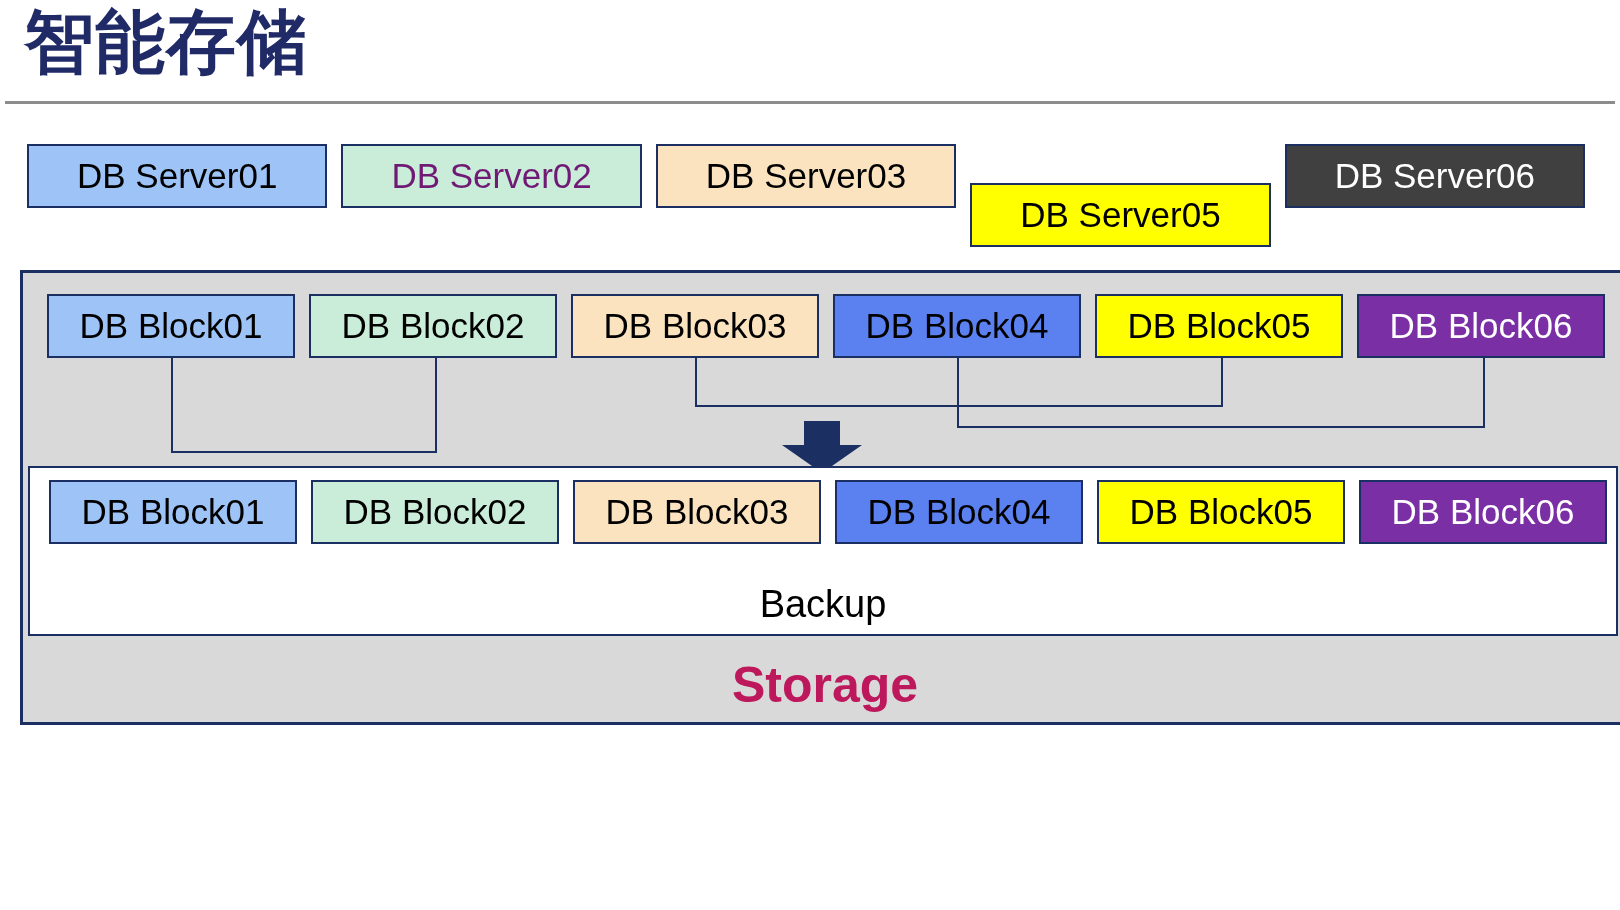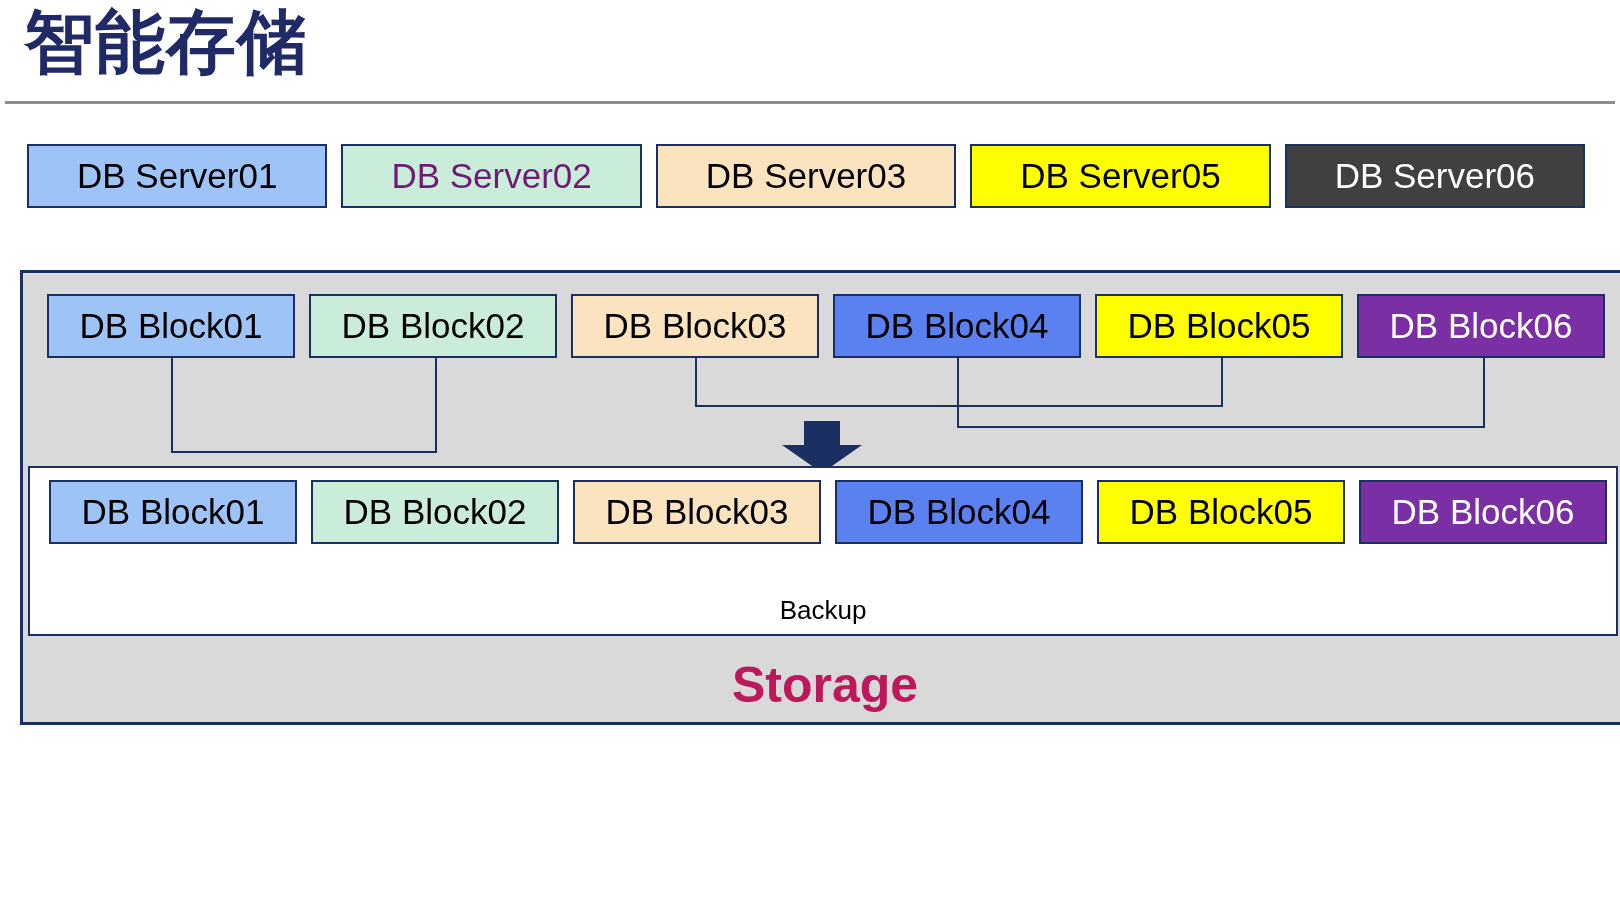--- a/index.html
+++ b/index.html
@@ -36,21 +36,21 @@
   .bracket-b { left:672px; top:85px; width:524px; height:47px; }
   .bracket-c { left:934px; top:85px; width:524px; height:68px; }
   .down-arrow { position:absolute; left:759px; top:148px; }
   .backup-box {
     position:absolute; left:5px; top:193px; width:1586px; height:166px;
     background:#ffffff; border:2px solid var(--navy);
   }
   .block-row-bottom { position:absolute; left:19px; top:12px; width:1558px; }
   .backup-label {
     position:absolute; left:0; bottom:8px; width:100%;
-    text-align:center; font-size:26px; color:#000;
+    text-align:center; font-size:38px; color:#000;
   }
   .storage-label {
     position:absolute; left:0; bottom:8px; width:100%;
     text-align:center; font-size:50px; font-weight:700; color:#be185d;
   }
   .caption {
     position:absolute; left:0; top:748px; width:1620px;
     text-align:center; font-size:54px; line-height:1.15; color:#000;
   }
   .page-number {
@@ -63,21 +63,21 @@
 
 <div class="slide">
 
   <h1 class="title">智能存储</h1>
   <div class="rule"></div>
 
   <div class="row server-row">
     <div class="box" style="background-color: rgb(157, 195, 247); color: rgb(0, 0, 0);">DB Server01</div>
     <div class="box" style="background-color: rgb(201, 237, 217); color: #701a75;">DB Server02</div>
     <div class="box" style="background-color: rgb(250, 227, 190); color: rgb(0, 0, 0);">DB Server03</div>
-    <div class="box" style="background-color: rgb(255, 255, 0); color: rgb(0, 0, 0);">DB Server05</div>
+    <div class="box" style="background-color: rgb(255, 255, 0); color: rgb(0, 0, 0); margin-top: 39px;">DB Server05</div>
     <div class="box" style="background-color: #404040; color: rgb(255, 255, 255);">DB Server06</div>
   </div>
 
   <div class="storage-container">
 
     <div class="row block-row-top">
       <div class="box" style="background-color: rgb(157, 195, 247); color: rgb(0, 0, 0);">DB Block01</div>
       <div class="box" style="background-color: rgb(201, 237, 217); color: rgb(0, 0, 0);">DB Block02</div>
       <div class="box" style="background-color: rgb(250, 227, 190); color: rgb(0, 0, 0);">DB Block03</div>
       <div class="box" style="background-color: rgb(91, 128, 240); color: rgb(0, 0, 0);">DB Block04</div>

